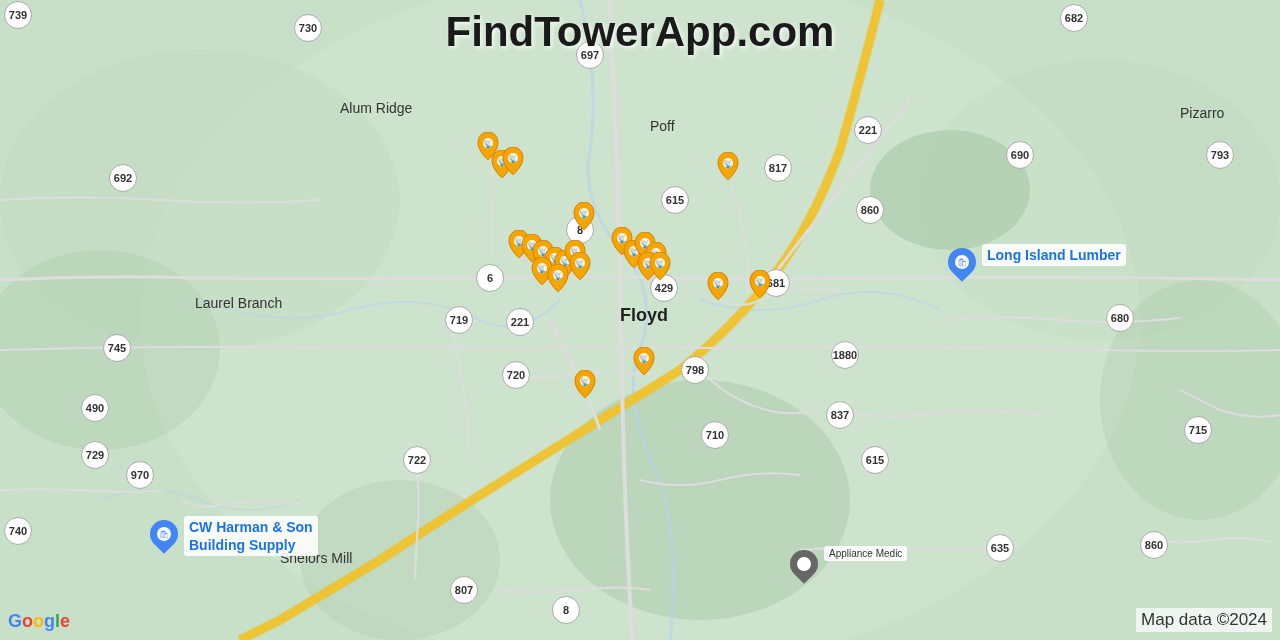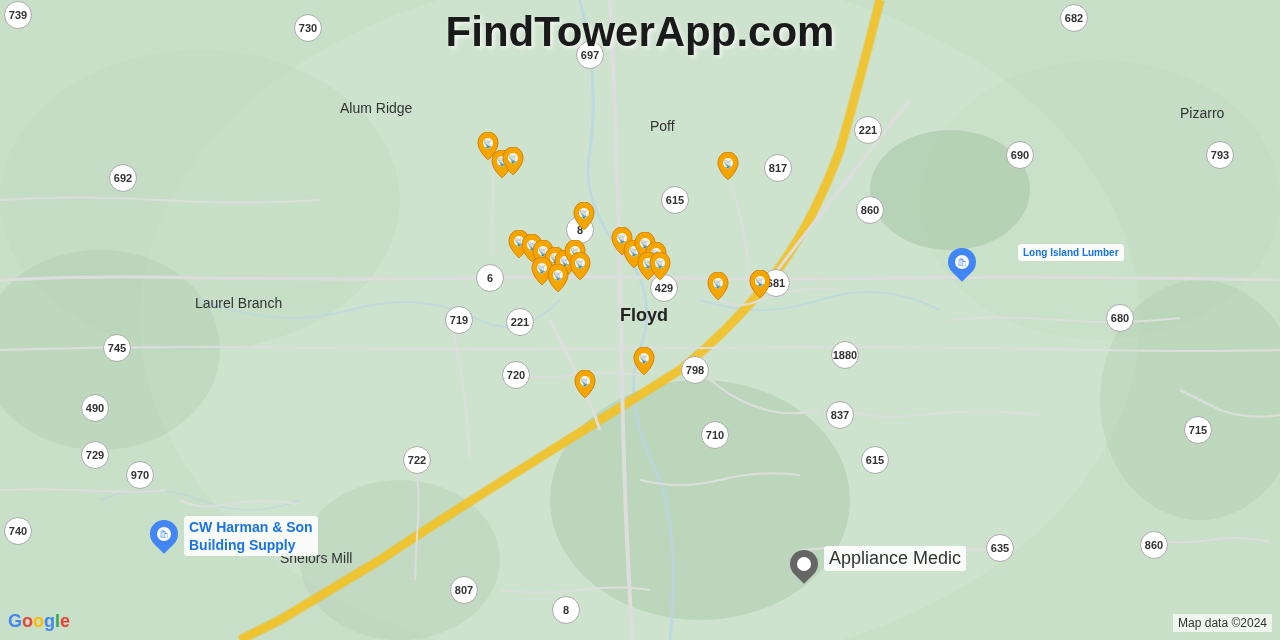--- a/index.html
+++ b/index.html
@@ -96,21 +96,21 @@
       font-size: 18px;
       font-weight: bold;
       z-index: 10;
     }
 
     
     .map-attribution {
       position: absolute;
       bottom: 8px;
       right: 8px;
-      font-size: 12px;
+      font-size: 17px;
       color: #333;
       background: rgba(255,255,255,0.7);
       padding: 2px 5px;
       z-index: 10;
     }
   </style>
 </head>
 <body>
 
 <div id="map-container">
@@ -338,21 +338,21 @@
     </div>
 
   <div id="business-markers">
   <div class="business-marker" style="position: absolute; left: 948px; top: 248px; z-index: 9;">
     <div style="position:relative;display:flex;align-items:flex-start;">
       <div style="width:28px;height:28px;background:#4285f4;border-radius:50% 50% 50% 0;transform:rotate(-45deg);display:flex;align-items:center;justify-content:center;flex-shrink:0;">
         <div style="width:14px;height:14px;background:white;border-radius:50%;transform:rotate(45deg);display:flex;align-items:center;justify-content:center;">
           <span style="font-size:8px;color:#4285f4;transform:rotate(0deg);">🛍</span>
         </div>
       </div>
-      <div style="position:absolute;left:34px;top:-4px;font-size:10px;font-weight:bold;color:#1a73e8;white-space:nowrap;background:rgba(255,255,255,0.88);padding:2px 5px;border-radius:3px;line-height:1.3;margin-left:36px;">
+      <div style="position:absolute;left:34px;top:-4px;font-size:14px;font-weight:bold;color:#1a73e8;white-space:nowrap;background:rgba(255,255,255,0.88);padding:2px 5px;border-radius:3px;line-height:1.3;">
             <div>Long Island Lumber</div>
           </div>
     </div>
   </div>
       <div class="business-marker" style="position: absolute; left: 150px; top: 520px; z-index: 9;">
     <div style="position:relative;display:flex;align-items:flex-start;">
       <div style="width:28px;height:28px;background:#4285f4;border-radius:50% 50% 50% 0;transform:rotate(-45deg);display:flex;align-items:center;justify-content:center;flex-shrink:0;">
         <div style="width:14px;height:14px;background:white;border-radius:50%;transform:rotate(45deg);display:flex;align-items:center;justify-content:center;">
           <span style="font-size:8px;color:#4285f4;transform:rotate(0deg);">🛍</span>
         </div>
@@ -362,21 +362,21 @@
             <div>Building Supply</div>
           </div>
     </div>
   </div>
       <div class="business-marker gray-marker" style="position: absolute; left: 790px; top: 550px; z-index: 9;">
     <div style="position:relative;display:flex;align-items:flex-start;">
       <div style="width:28px;height:28px;background:#666;border-radius:50% 50% 50% 0;transform:rotate(-45deg);display:flex;align-items:center;justify-content:center;flex-shrink:0;">
         <div style="width:14px;height:14px;background:white;border-radius:50%;transform:rotate(45deg);">
         </div>
       </div>
-      <div style="position:absolute;left:34px;top:-4px;font-size:18px;font-weight:500;color:#333;white-space:nowrap;background:rgba(255,255,255,0.88);padding:2px 5px;border-radius:3px;text-align:center;">Appliance Medic</div>
+      <div style="position:absolute;left:34px;top:-4px;font-size:10px;font-weight:500;color:#333;white-space:nowrap;background:rgba(255,255,255,0.88);padding:2px 5px;border-radius:3px;text-align:center;">Appliance Medic</div>
     </div>
   </div>
     </div>
 
   <div class="google-logo">
     <span style="color:#4285f4;font-weight:bold;">G</span><span style="color:#ea4335;font-weight:bold;">o</span><span style="color:#fbbc04;font-weight:bold;">o</span><span style="color:#4285f4;font-weight:bold;">g</span><span style="color:#34a853;font-weight:bold;">l</span><span style="color:#ea4335;font-weight:bold;">e</span>
   </div>
 
   <div class="map-attribution">Map data ©2024</div>
 

